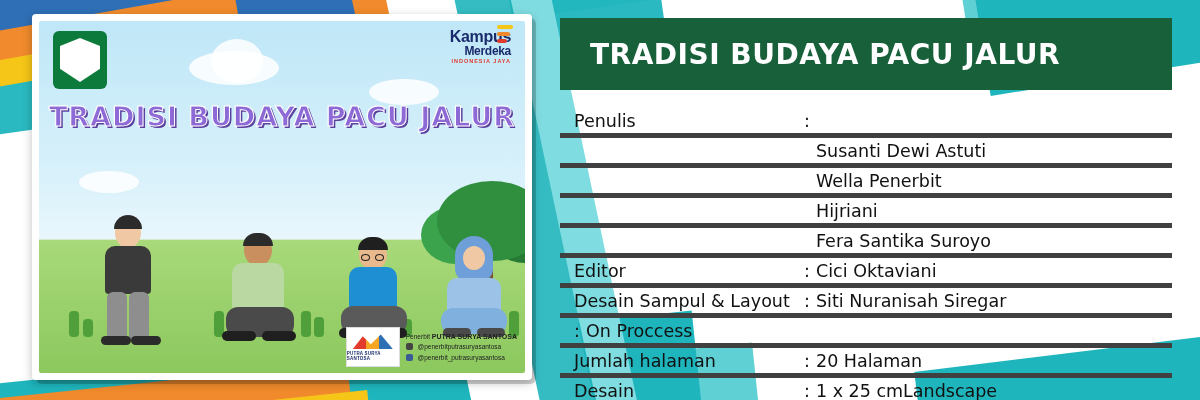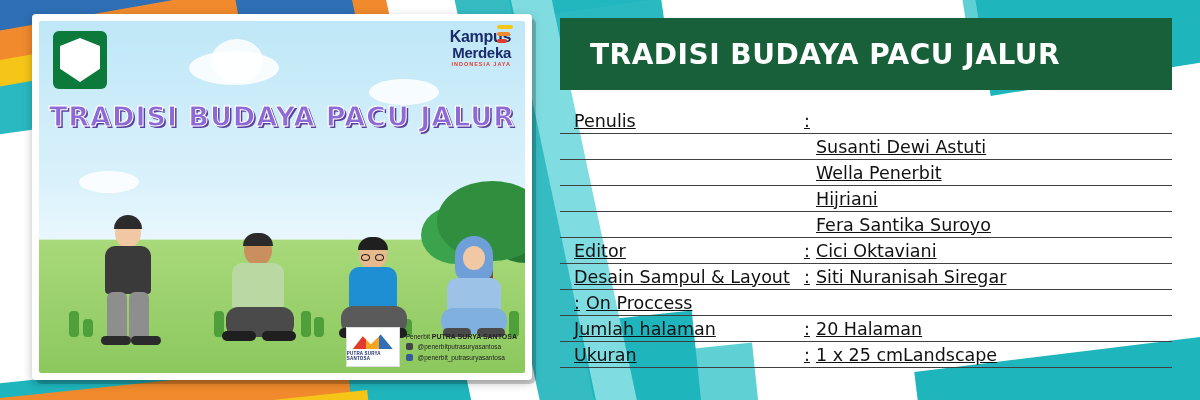--- a/index.html
+++ b/index.html
@@ -125,21 +125,21 @@
   .logo-unri .shield {
     width:40px; height:44px; background:#ffffff;
     clip-path:polygon(50% 0,100% 18%,100% 70%,50% 100%,0 70%,0 18%);
     display:flex; align-items:center; justify-content:center;
     font-size:8px; color:#0b7a3b; font-weight:bold;
   }
   .km-logo {
     position:absolute; right:14px; top:8px; text-align:right; line-height:1;
   }
   .km-logo .km1 { font-size:16px; font-weight:bold; color:#1a2b6b; letter-spacing:-.3px; }
-  .km-logo .km2 { font-size:15px; font-weight:bold; color:#1a2b6b; letter-spacing:-.3px; }
+  .km-logo .km2 { font-size:12px; font-weight:bold; color:#1a2b6b; letter-spacing:-.3px; }
   .km-logo .km3 { font-size:5.5px; font-weight:bold; color:#e23b2e; letter-spacing:1px; margin-top:2px;}
   .km-bars { position:absolute; right:-4px; top:-4px; width:18px; height:30px; }
   .km-bars i { display:block; height:4px; margin-bottom:3px; border-radius:2px; }
 
   .cover-title {
     position:absolute; left:0; right:0; top:80px; text-align:center;
     font-family:"DejaVu Sans", sans-serif;
     font-size:27px; font-weight:bold; letter-spacing:1px;
     color:#8e6ad6;
     -webkit-text-stroke:1px #ffffff;
@@ -188,25 +188,24 @@
   .title-bar {
     background:#17603a; color:#ffffff;
     height:72px; display:flex; align-items:center;
     padding-left:30px;
     font-size:28px; font-weight:bold; letter-spacing:.5px;
     font-family:"DejaVu Sans", sans-serif;
   }
   .meta { margin-top:18px; }
   .row {
     display:flex; align-items:center;
-    border-bottom:1px solid #404040;
+    border-bottom:5px solid #404040;
     font-size:17.5px; color:#111;
     padding:2.5px 0 2.5px 14px;
     font-family:"DejaVu Sans", sans-serif;
-    text-decoration:underline;
   }
   .row .lbl { width:230px; flex:0 0 230px; }
   .row .colon { width:12px; flex:0 0 12px; }
   .row .val { flex:1; }
   .row.cont .lbl { visibility:hidden; }
   .row.cont .colon { visibility:hidden; }
 </style>
 </head>
 <body>
 
@@ -383,19 +382,19 @@
       <div class="val">On Proccess</div>
     </div>
 
     <div class="row">
       <div class="lbl">Jumlah halaman</div>
       <div class="colon">:</div>
       <div class="val">20 Halaman</div>
     </div>
 
     <div class="row">
-      <div class="lbl">Ukuran</div>
+      <div class="lbl">Desain</div>
       <div class="colon">:</div>
       <div class="val">1 x  25 cmLandscape</div>
     </div>
 
   </div>
 </div>
 
 </body></html>

